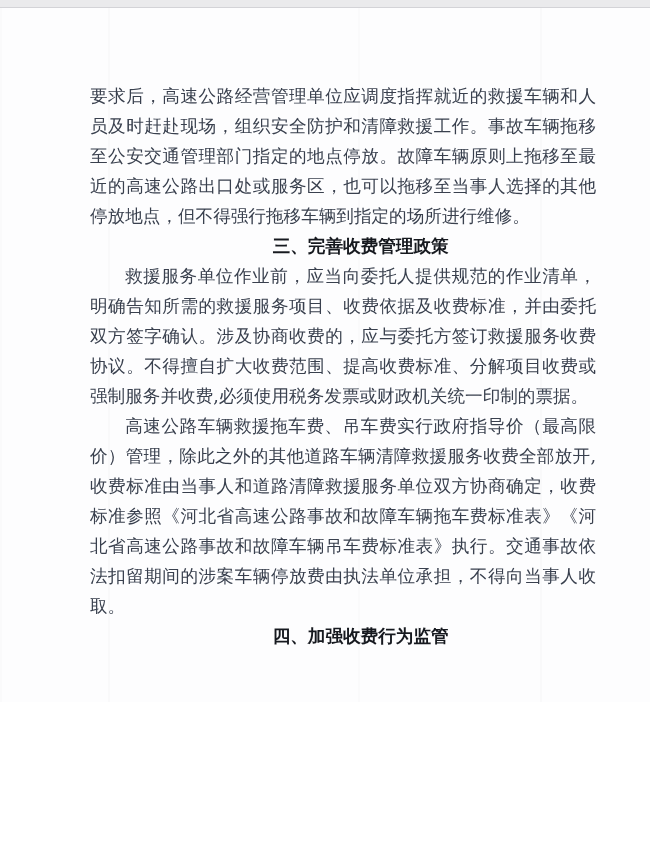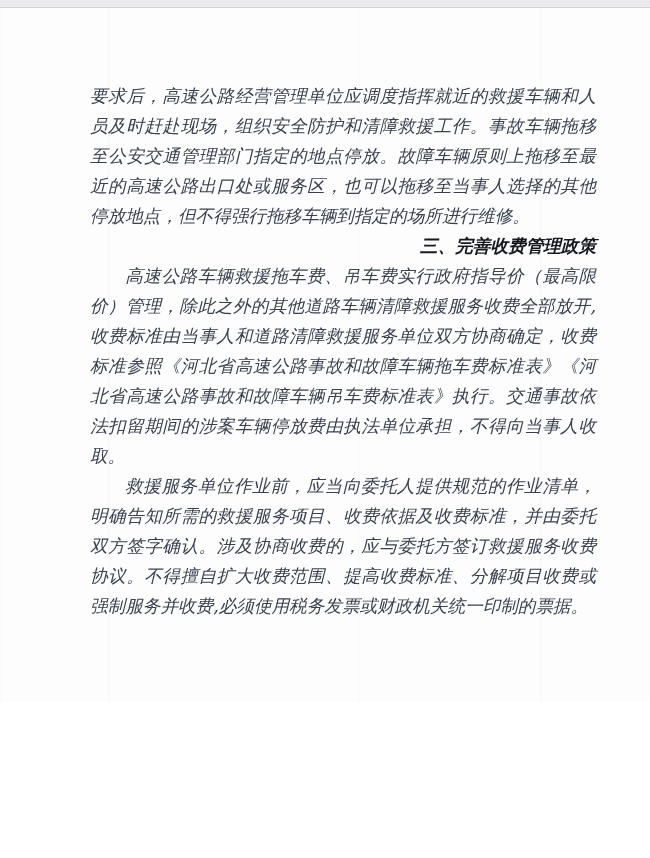--- a/index.html
+++ b/index.html
@@ -14,21 +14,20 @@
     height: 702px;
     background: #fdfdfe;
     overflow: hidden;
     
     background-image:
       linear-gradient(90deg,
         rgba(0,0,0,0.012) 0 2px, transparent 2px 108px,
         rgba(0,0,0,0.014) 108px 110px, transparent 110px 358px,
         rgba(0,0,0,0.012) 358px 360px, transparent 360px 540px,
         rgba(0,0,0,0.014) 540px 542px, transparent 542px 650px);
-    font-style: italic;
   }
   .scan-top-strip {
     height: 7px;
     background: #eaeaec;
     border-bottom: 1px solid #d3d3d7;
   }
   .content {
     padding: 73px 54px 0 90px;
   }
   .content p {
@@ -45,21 +44,21 @@
     text-indent: 2em;
   }
   .content p.body.no-indent {
     text-indent: 0;
   }
   .content p.heading {
     font-family: "DejaVu Sans", "Liberation Sans", sans-serif;
     font-weight: 700;
     color: #16191f;
     text-indent: 2em;
-    text-align: right;
+    text-align: center;
   }
   .page-number {
     position: absolute;
     top: 766px;
     right: 103px;
     font-size: 16px;
     line-height: 18px;
     color: #3a4150;
     letter-spacing: 1px;
     white-space: nowrap;
@@ -69,21 +68,22 @@
 <body>
 
 <div class="page">
   <div class="scan-top-strip"></div>
 
   <div class="content">
     <p class="body no-indent">要求后，高速公路经营管理单位应调度指挥就近的救援车辆和人员及时赶赴现场，组织安全防护和清障救援工作。事故车辆拖移至公安交通管理部门指定的地点停放。故障车辆原则上拖移至最近的高速公路出口处或服务区，也可以拖移至当事人选择的其他停放地点，但不得强行拖移车辆到指定的场所进行维修。</p>
 
     <p class="heading">三、完善收费管理政策</p>
 
+    <p class="body">救援服务单位作业前，应当向委托人提供规范的作业清单，明确告知所需的救援服务项目、收费依据及收费标准，并由委托双方签字确认。涉及协商收费的，应与委托方签订救援服务收费协议。不得擅自扩大收费范围、提高收费标准、分解项目收费或强制服务并收费,必须使用税务发票或财政机关统一印制的票据。</p>
+
     <p class="body">高速公路车辆救援拖车费、吊车费实行政府指导价（最高限价）管理，除此之外的其他道路车辆清障救援服务收费全部放开,收费标准由当事人和道路清障救援服务单位双方协商确定，收费标准参照《河北省高速公路事故和故障车辆拖车费标准表》《河北省高速公路事故和故障车辆吊车费标准表》执行。交通事故依法扣留期间的涉案车辆停放费由执法单位承担，不得向当事人收取。</p>
 
-    <p class="body">救援服务单位作业前，应当向委托人提供规范的作业清单，明确告知所需的救援服务项目、收费依据及收费标准，并由委托双方签字确认。涉及协商收费的，应与委托方签订救援服务收费协议。不得擅自扩大收费范围、提高收费标准、分解项目收费或强制服务并收费,必须使用税务发票或财政机关统一印制的票据。</p>
-
+    <p class="heading">四、加强收费行为监管</p>
 
   </div>
 
   <div class="page-number">— 3 —</div>
 </div>
 
 </body></html>

